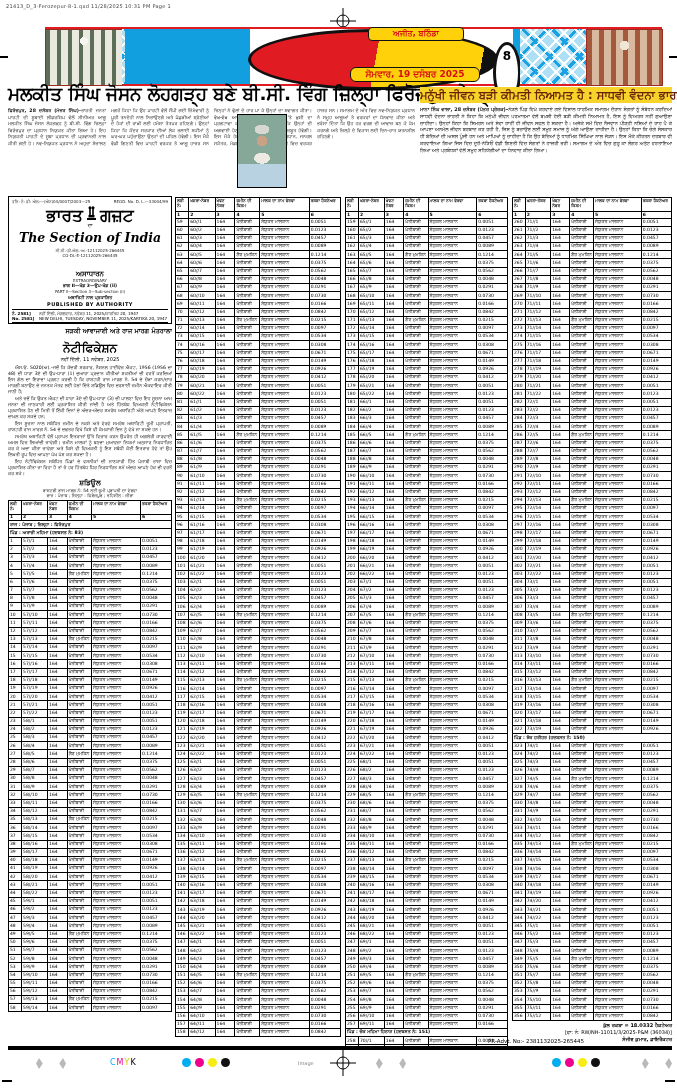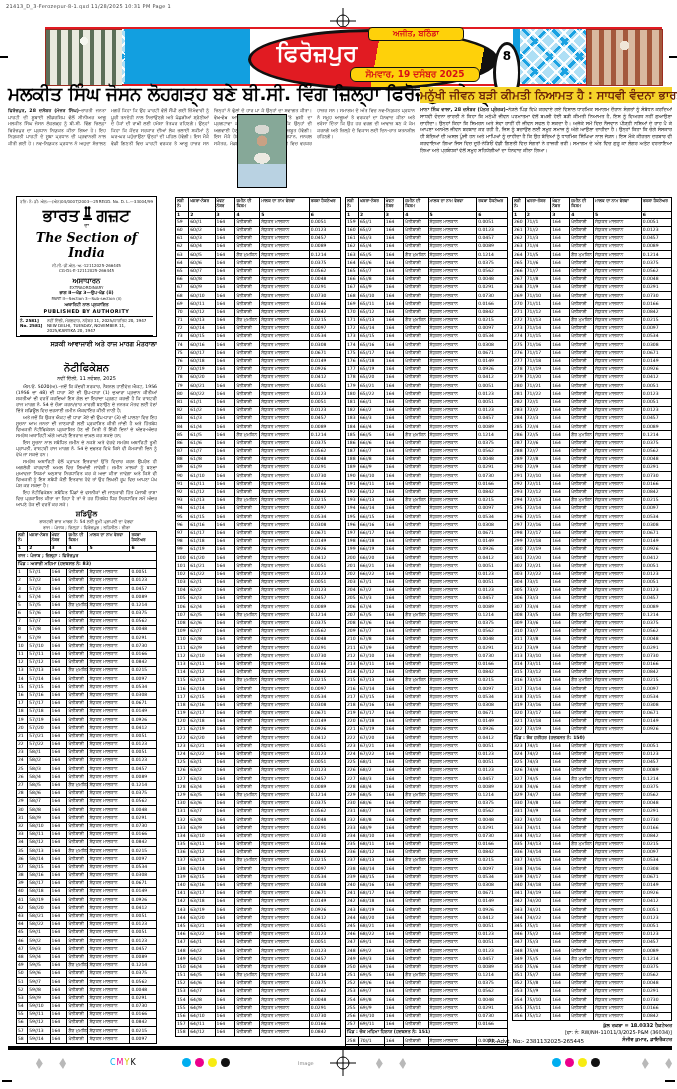--- a/index.html
+++ b/index.html
@@ -50,37 +50,37 @@
   .art{font-size:4.7px;line-height:6.6px;text-align:justify;color:#111;}
   .art1{left:8px;top:108px;width:407px;height:86px;column-count:4;column-gap:5px;overflow:hidden;}
   .art2{left:420px;top:106px;width:252px;height:88px;overflow:hidden;font-size:4.9px;line-height:6.8px;}
   .dateline{font-weight:bold;}
   .portrait{left:237px;top:114px;width:48px;height:72px;border:1px solid #000;background:
       radial-gradient(ellipse 13px 9px at 50% 60%,#eceae2 0 60%,transparent 61%),
       radial-gradient(circle 9px at 50% 36%,#c9a184 0 60%,transparent 61%),
       radial-gradient(ellipse 12px 8px at 50% 20%,#d8d8d2 0 60%,transparent 61%),
       linear-gradient(#86a898 0 68%,#b9d2e2 68%);}
   
-  .gaz{left:16px;top:196px;width:141px;height:850px;overflow:hidden;}
+  .gaz{left:8px;top:196px;width:164px;height:850px;overflow:hidden;}
   .gbox{border:1px solid #000;padding:2px 3px 0 3px;}
   .greg{display:flex;justify-content:space-between;font-size:4px;color:#222;}
   .gtitle{display:flex;justify-content:center;align-items:center;gap:3px;margin-top:2px;
           font-family:"DejaVu Serif",serif;font-weight:bold;font-size:17px;line-height:18px;}
   .gda{text-align:center;font-size:5px;margin-top:-2px;}
   .gen{font-family:"DejaVu Serif",serif;font-weight:bold;font-style:italic;text-align:center;
        font-size:12.5px;margin-top:1px;}
   .tiny{text-align:center;font-size:4px;color:#222;line-height:5px;}
-  .gx{text-align:center;font-weight:bold;font-size:7px;margin-top:4px;}
+  .gx{text-align:center;font-weight:bold;font-size:7px;margin-top:12px;}
   .gp{text-align:center;font-size:4.5px;font-weight:bold;line-height:5.5px;}
   .gauth{text-align:center;font-size:5px;font-weight:bold;letter-spacing:.5px;margin-top:1px;}
   .gissue{border-top:1.2px solid #000;border-bottom:1.2px solid #000;margin-top:2px;padding:1px 0;}
   .gissue .row{display:flex;gap:3px;font-size:4.1px;line-height:5.2px;}
   .gissue .no{width:24px;font-weight:bold;flex:none;}
   .gmin{text-align:right;font-weight:bold;font-size:6.5px;margin-top:4px;line-height:7.5px;}
-  .gnotif{text-align:center;font-weight:bold;font-size:10px;margin-top:14px;}
+  .gnotif{text-align:center;font-weight:bold;font-size:12px;margin-top:5px;}
   .gpd{text-align:center;font-size:5px;margin:1px 0 2px;}
   .gpara{font-size:4.6px;line-height:6px;text-align:justify;text-indent:7px;margin-bottom:1px;}
   .gsched{text-align:center;font-weight:bold;font-size:7px;margin:2px 0 1px;}
   .gsub{text-align:center;font-size:4.4px;line-height:5.4px;}
   
   .tcol{top:196px;height:850px;overflow:hidden;}
   table.sched{width:100%;border-collapse:collapse;table-layout:fixed;margin-top:1px;}
   table.sched th,table.sched td{border:0.5px solid #000;padding:0 1px;overflow:hidden;white-space:nowrap;}
   table.sched th{font-size:4.2px;font-weight:bold;white-space:normal;line-height:5px;height:13px;
       vertical-align:top;text-align:left;}
@@ -118,21 +118,20 @@
   <div class="abs edge-dash" style="left:0;top:56px;width:8px;height:2px;"></div>
   <div class="abs edge-dash" style="left:669px;top:56px;width:8px;height:2px;"></div>
   <div class="abs edge-dash" style="left:2px;top:1080px;width:10px;height:1.5px;"></div>
   <div class="abs edge-dash" style="left:665px;top:1080px;width:10px;height:1.5px;"></div>
 
   <div class="abs band">
     <div class="photo photo-gurdwara" style="left:0;width:76px;"></div>
     <div class="pat" style="left:77px;width:126px;"></div>
     <div class="blue-line" style="left:80px;width:125px;"></div>
     <div class="oval" style="left:203px;width:244px;">
-      <span class="city">ਫਿਰੋਜ਼ਪੁਰ</span>
     </div>
     <div class="abs tagbox" style="left:323px;top:-2px;width:94px;height:12px;">ਅਜੀਤ, ਬਠਿੰਡਾ</div>
     <div class="abs datebox" style="left:305px;top:38px;width:128px;height:13px;">ਸੋਮਵਾਰ, 19 ਦਸੰਬਰ 2025</div>
     <div class="blue-line" style="left:468px;width:73px;"></div>
     <div class="abs pagecircle" style="left:448px;top:13px;">8</div>
     <div class="pat" style="left:475px;width:66px;"></div>
     <div class="photo photo-temple" style="left:541px;width:75px;"></div>
   </div>
 
   <div class="abs h1">ਮਲਕੀਤ ਸਿੰਘ ਜੋਸਨ ਲੋਹਗੜ੍ਹ ਬਣੇ ਬੀ.ਸੀ. ਵਿੰਗ ਜ਼ਿਲ੍ਹਾ ਫਿਰੋਜ਼ਪੁਰ ਦੇ ਪ੍ਰਧਾਨ</div>

